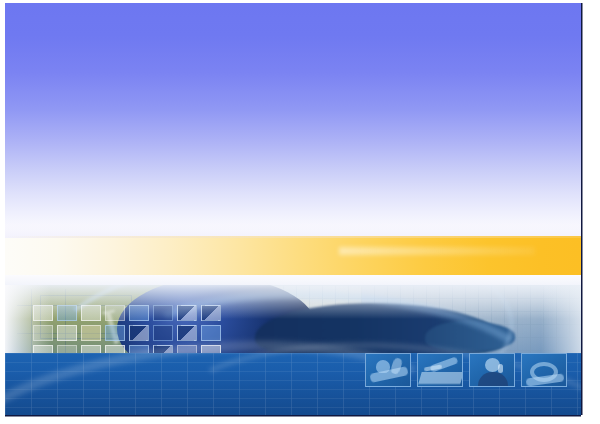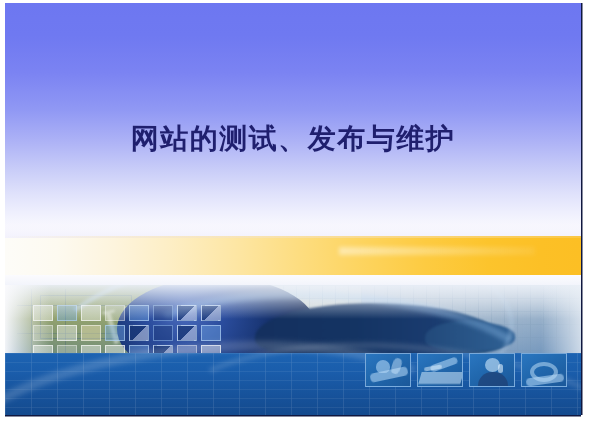--- a/index.html
+++ b/index.html
@@ -421,18 +421,15 @@
             <i class="c"></i>
         </span>
         <span class="thumb t4">
           <i class="a"></i>
             <i class="b"></i>
         </span>
       </div>
 
     </div>
 
-    <div id="title-block">
-      <div id="slide-title">网站的测试、发布与维护</div>
-    </div>
 
   </div>
 </div>
 
 </body></html>

